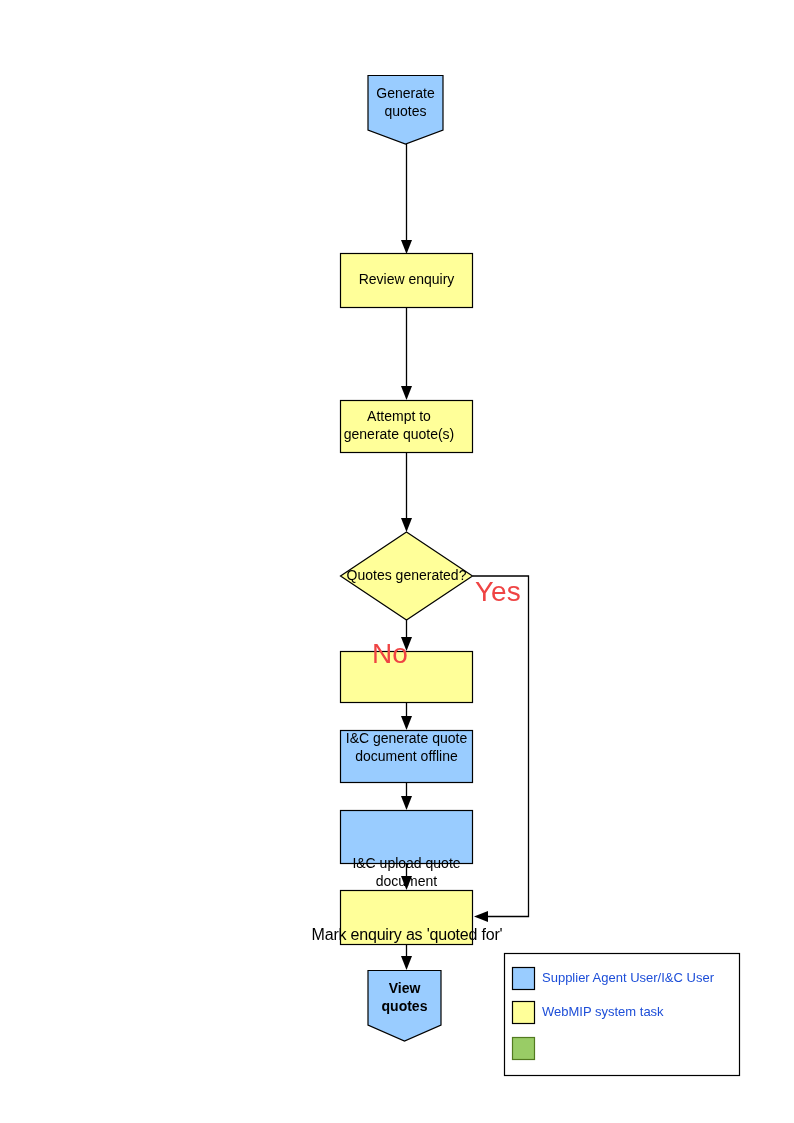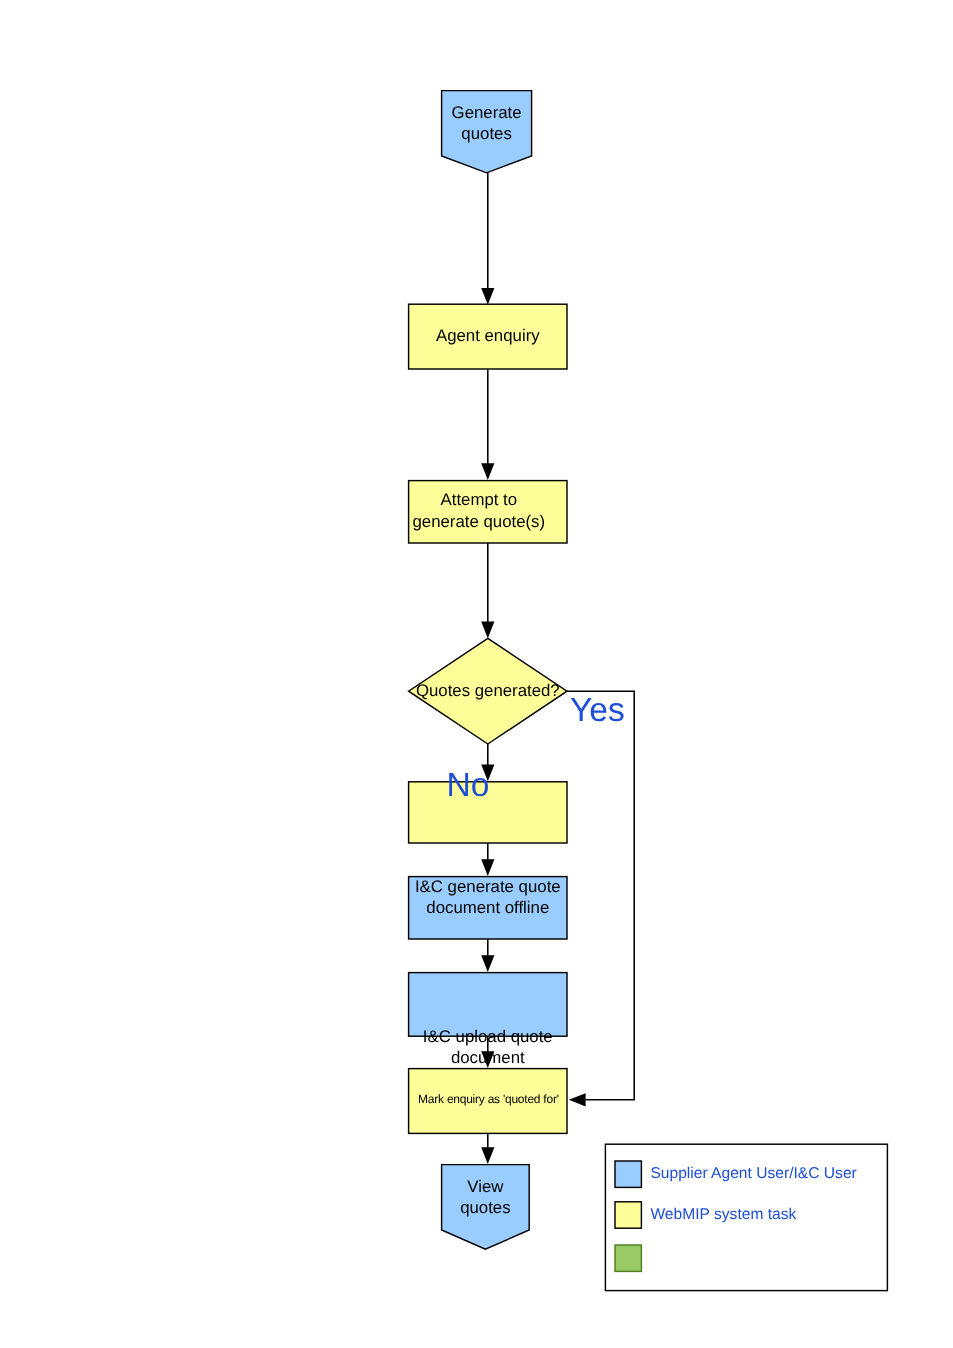--- a/index.html
+++ b/index.html
@@ -20,26 +20,26 @@
     position: absolute;
     display: flex;
     align-items: center;
     justify-content: center;
     text-align: center;
     font-size: 14px;
     line-height: 1.28;
     color: #000;
     pointer-events: none;
   }
-  .node-label.small { font-size: 10px; letter-spacing: -0.2px; white-space: nowrap; }
+  .node-label.small { font-size: 16px; letter-spacing: -0.2px; white-space: nowrap; margin-top: 18px; }
   .branch-label {
     position: absolute;
     font-size: 28px;
     line-height: 1;
-    color: #1d4ed8;
+    color: #ef4444;
     pointer-events: none;
   }
   .legend-label {
     position: absolute;
     font-size: 13px;
     line-height: 1.3;
     color: #1d4ed8;
     display: flex;
     align-items: center;
     pointer-events: none;
@@ -103,37 +103,37 @@
     <rect class="shape" x="512.5" y="967.5" width="22" height="22" fill="#99CCFF"></rect>
 
     <rect class="shape" x="512.5" y="1001.5" width="22" height="22" fill="#FFFF99"></rect>
 
     <rect x="512.5" y="1037.5" width="22" height="22" stroke-width="1.2" fill="#99CC66" stroke="#527A1F"></rect>
 
   </svg>
 
   <div class="node-label" style="left:368px; top:76px; width:75px; height:54px;">Generate quotes</div>
 
-  <div class="node-label" style="left:340px; top:253px; width:133px; height:54px;">Agent enquiry</div>
+  <div class="node-label" style="left:340px; top:253px; width:133px; height:54px;">Review enquiry</div>
 
   <div class="node-label" style="left:340px; top:400px; width:118px; height:52px;">Attempt to generate quote(s)</div>
 
   <div class="node-label" style="left:346px; top:532px; width:121px; height:88px;">Quotes generated?</div>
 
   <div class="branch-label" style="left:475px; top:578px;">Yes</div>
 
   <div class="branch-label" style="left:372px; top:620px;margin-top:20px;">No</div>
 
 
   <div class="node-label" style="left:340px; top:730px; width:133px; height:36px;">I&amp;C generate quote document offline</div>
 
   <div class="node-label" style="left:340px; top:846px; width:133px; height:53px;">I&amp;C upload quote document</div>
 
   <div class="node-label small" style="left:338px; top:890px; width:138px; height:54px;">Mark enquiry as 'quoted for'</div>
 
-  <div class="node-label" style="left:368px; top:971px; width:73px; height:53px;">View quotes</div>
+  <div class="node-label" style="left:368px; top:971px; width:73px; height:53px;font-weight:bold;">View quotes</div>
 
   <div class="legend-label" style="left:542px; top:967px; height:23px; width:195px;">Supplier Agent User/I&amp;C User</div>
 
   <div class="legend-label" style="left:542px; top:1001px; height:23px; width:195px;">WebMIP system task</div>
 
 
 </div>
 
 </body></html>

